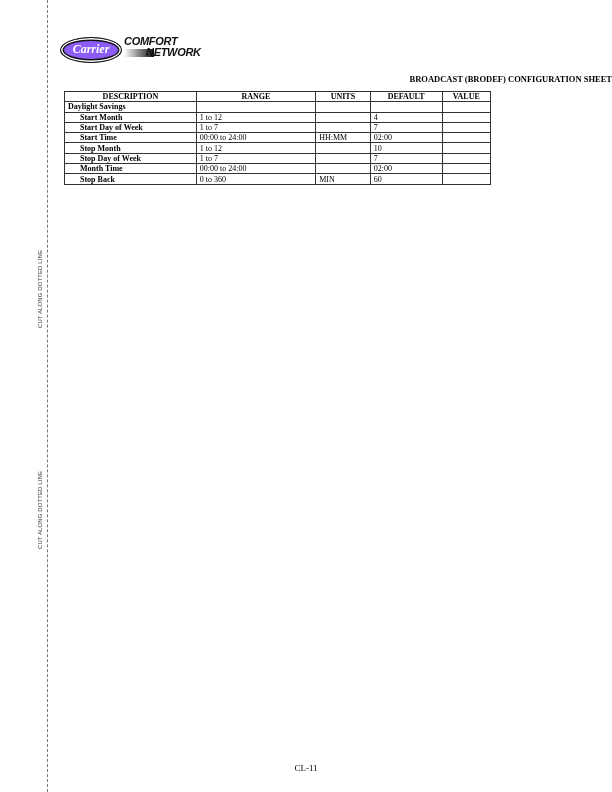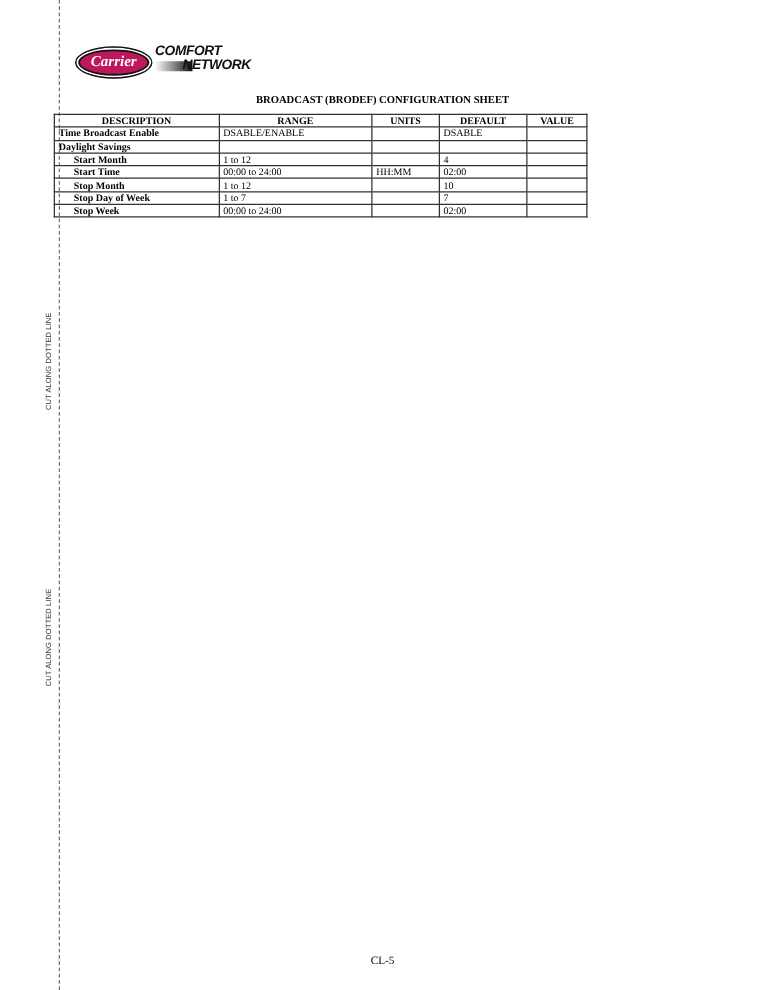--- a/index.html
+++ b/index.html
@@ -10,36 +10,36 @@
               border-left: 1px dashed #777; }
   .cut-label { position: absolute; left: 24px; width: 120px; height: 10px;
                font-family: "Liberation Sans", "DejaVu Sans", sans-serif; font-size: 6px;
                color: #333; transform-origin: 0 0; transform: rotate(-90deg);
                white-space: nowrap; letter-spacing: 0.1px; }
   .cut-label.l1 { top: 328px; left: 37px; }
   .cut-label.l2 { top: 549px; left: 37px; }
 
   .logo { position: absolute; left: 60px; top: 35px; width: 160px; height: 30px; }
   .logo-oval { position: absolute; left: 0; top: 2px; width: 60px; height: 24px;
-               background: #be185d; border-radius: 50%; border: 1.5px solid #111;
+               background: #8b5cf6; border-radius: 50%; border: 1.5px solid #111;
                box-shadow: inset 0 0 0 1.5px #fff, inset 0 0 0 3px #111; }
   .logo-oval span { position: absolute; left: 0; right: 0; top: 4px; text-align: center;
                color: #fff; font-family: "Liberation Serif", serif; font-style: italic;
                font-weight: bold; font-size: 12px; }
   .logo-comfort { position: absolute; left: 64px; top: 0px; font-family: "Liberation Sans", sans-serif;
                font-style: italic; font-weight: bold; font-size: 11px; color: #111; letter-spacing: -0.3px; }
   .logo-bar { position: absolute; left: 64px; top: 14px; width: 30px; height: 8px;
                background: linear-gradient(to right, #fff, #111); }
   .logo-network { position: absolute; left: 86px; top: 11px; font-family: "Liberation Sans", sans-serif;
                font-style: italic; font-weight: bold; font-size: 11px; color: #111; letter-spacing: -0.3px; }
 
-  .sheet-title { position: absolute; left: 0; width: 612px; top: 74px; text-align: center;
+  .sheet-title { position: absolute; left: 0; width: 612px; top: 74px; text-align: right;
                  font-weight: bold; font-size: 8.5px; }
 
-  table.cfg { position: absolute; left: 43px; top: 91px; width: 427px;
+  table.cfg { position: absolute; left: 64px; top: 91px; width: 427px;
               border-collapse: collapse; font-size: 8px; line-height: 9px; }
   table.cfg th, table.cfg td { border: 1px solid #333; padding: 0 0 0 3px; height: 9.3px;
               white-space: nowrap; text-align: left; }
   table.cfg th { font-weight: bold; text-align: center; padding: 0; }
   table.cfg { border: 1.5px solid #333; }
   td.desc { font-weight: bold; }
   td.desc.indent { padding-left: 15px; }
   col.c1 { width: 154px; } col.c2 { width: 148px; } col.c3 { width: 64px; }
   col.c4 { width: 86px; } col.c5 { width: 57px; }
   td.range { padding-left: 16px; } td.units { padding-left: 5px; } td.def { padding-left: 15px; }
@@ -76,38 +76,38 @@
     <tr>
       <th>DESCRIPTION</th>
       <th>RANGE</th>
       <th>UNITS</th>
       <th>DEFAULT</th>
       <th>VALUE</th>
     </tr>
   </thead>
   <tbody>
     <tr>
-      <td class="desc">Time Broadcast Enable</td>
-      <td class="range">DSABLE/ENABLE</td>
-      <td class="units"></td>
-      <td class="def">DSABLE</td>
-      <td></td>
-    </tr>
-    <tr>
       <td class="desc">Daylight Savings</td>
       <td class="range"></td>
       <td class="units"></td>
       <td class="def"></td>
       <td></td>
     </tr>
     <tr>
       <td class="desc indent">Start Month</td>
       <td class="range">1 to 12</td>
       <td class="units"></td>
       <td class="def">4</td>
+      <td></td>
+    </tr>
+    <tr>
+      <td class="desc indent">Start Day of Week</td>
+      <td class="range">1 to 7</td>
+      <td class="units"></td>
+      <td class="def">7</td>
       <td></td>
     </tr>
     <tr>
       <td class="desc indent">Start Time</td>
       <td class="range">00:00 to 24:00</td>
       <td class="units">HH:MM</td>
       <td class="def">02:00</td>
       <td></td>
     </tr>
     <tr>
@@ -118,22 +118,29 @@
       <td></td>
     </tr>
     <tr>
       <td class="desc indent">Stop Day of Week</td>
       <td class="range">1 to 7</td>
       <td class="units"></td>
       <td class="def">7</td>
       <td></td>
     </tr>
     <tr>
-      <td class="desc indent">Stop Week</td>
+      <td class="desc indent">Month Time</td>
       <td class="range">00:00 to 24:00</td>
       <td class="units"></td>
       <td class="def">02:00</td>
       <td></td>
     </tr>
+    <tr>
+      <td class="desc indent">Stop Back</td>
+      <td class="range">0 to 360</td>
+      <td class="units">MIN</td>
+      <td class="def">60</td>
+      <td></td>
+    </tr>
   </tbody>
 </table>
 
-<div class="page-num">CL-5</div>
+<div class="page-num">CL-11</div>
 
 </body></html>

